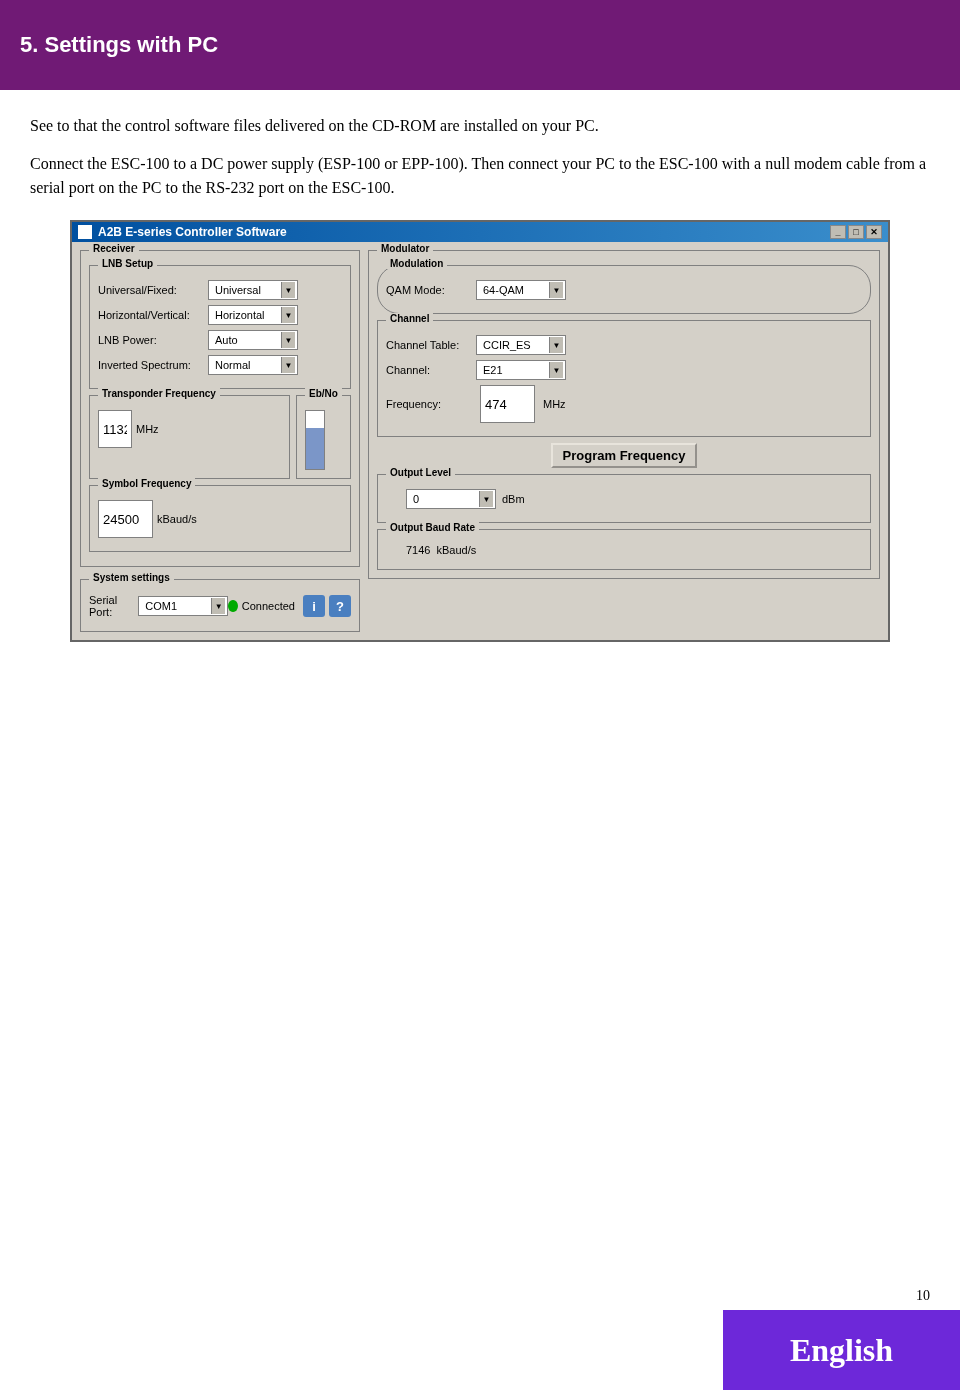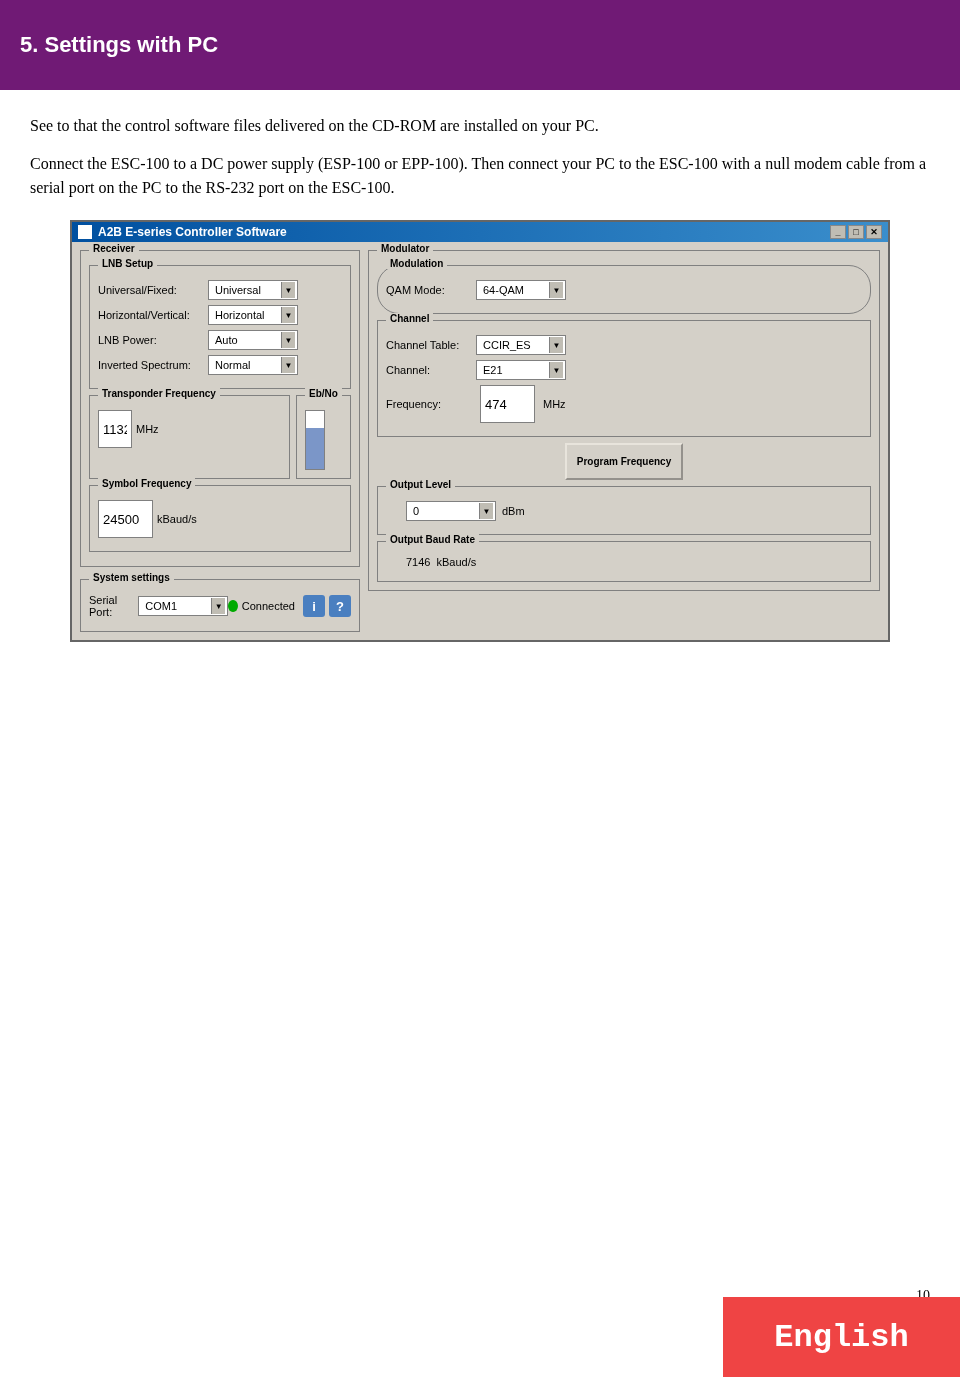--- a/index.html
+++ b/index.html
@@ -209,22 +209,22 @@
     .ebno-bar-fill {
       width: 100%;
       height: 70%;
       background: #7b96c8;
     }
 
     
     .win-button {
       background: #d4d0c8;
       border: 2px outset #e8e4dc;
-      padding: 11px 10px;
-      font-size: 10px;
+      padding: 3px 10px;
+      font-size: 13px;
       font-weight: bold;
       cursor: pointer;
       display: inline-block;
       text-align: center;
     }
 
     
     .system-settings {
       margin-top: 6px;
     }
@@ -233,30 +233,30 @@
       height: 12px;
       background: #00aa00;
       border-radius: 50%;
       display: inline-block;
       margin-right: 4px;
     }
 
     
     .page-footer {
       position: absolute;
-      bottom: 17px;
+      bottom: 4px;
       right: 0;
       width: 237px;
       height: 80px;
-      background: #ef4444;
+      background: #6d28d9;
       color: #fff;
       display: flex;
       align-items: center;
       justify-content: center;
-      font-family: Liberation Mono, monospace;
+      font-family: Liberation Serif, serif;
       font-size: 32px;
       font-weight: bold;
     }
     .page-number {
       position: absolute;
       bottom: 90px;
       right: 30px;
       font-size: 14px;
       color: #000;
     }

